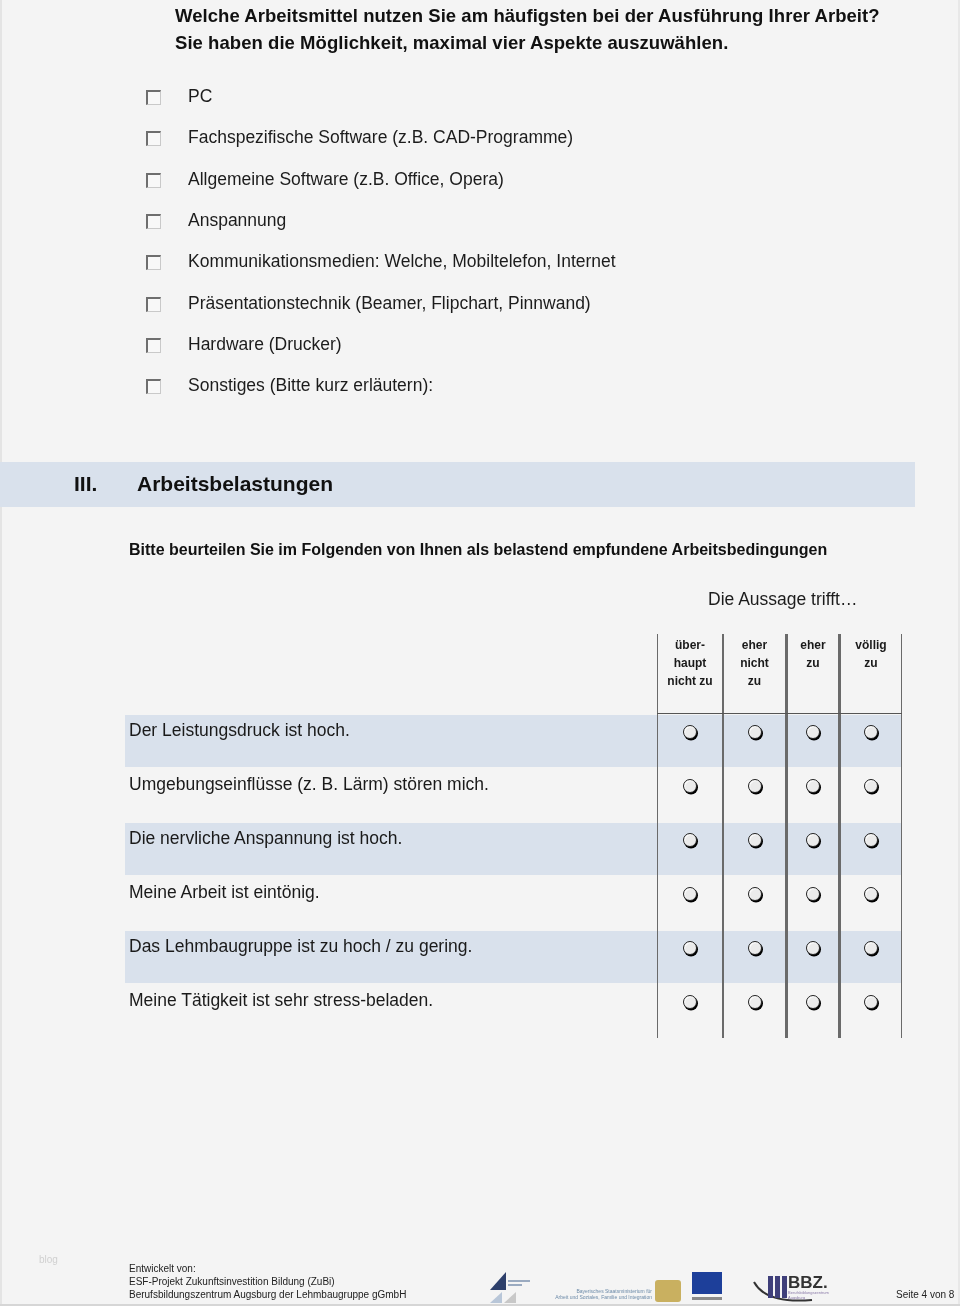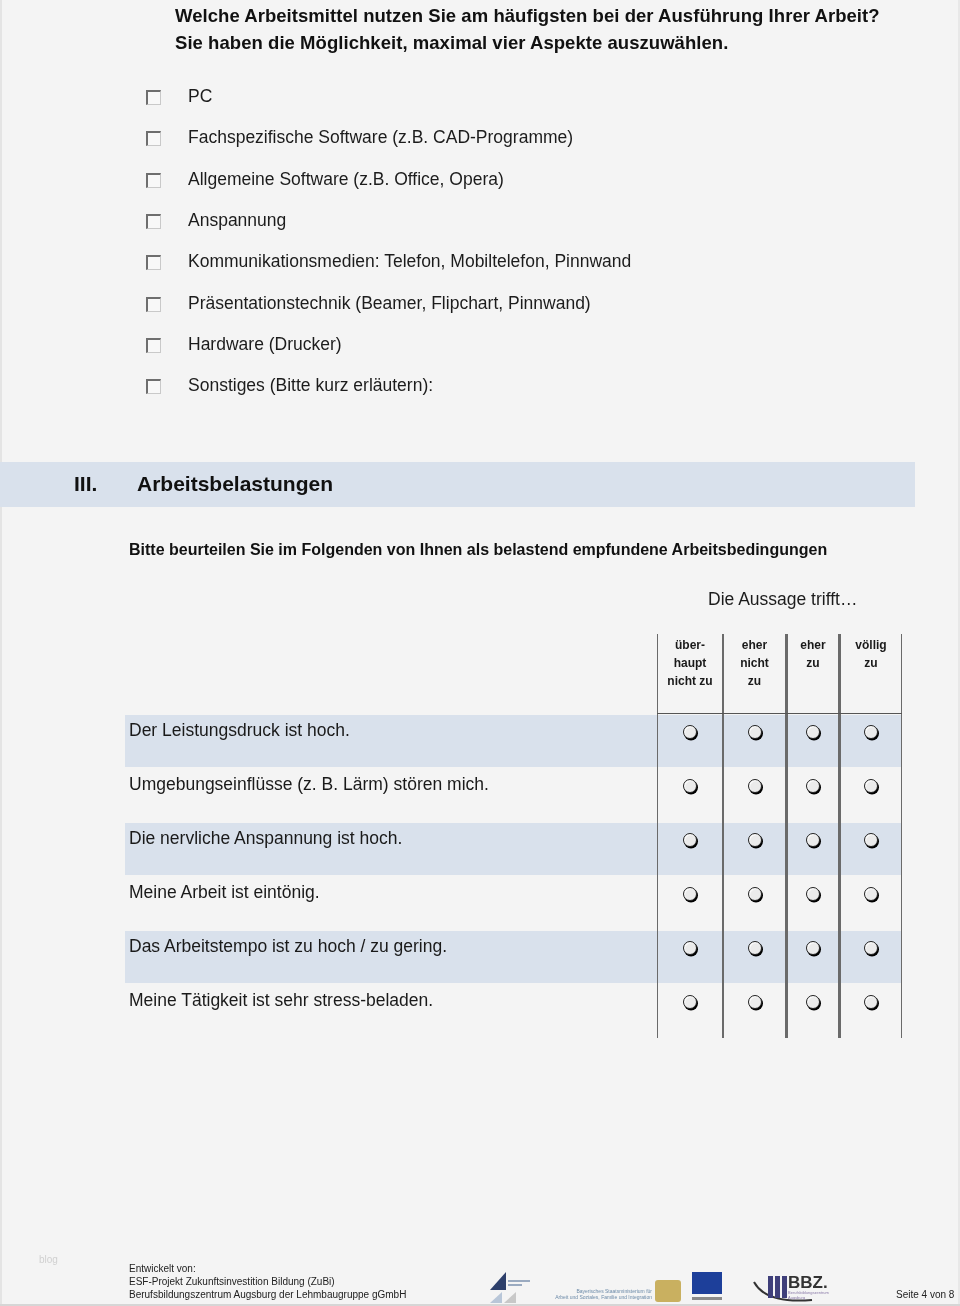--- a/index.html
+++ b/index.html
@@ -117,21 +117,21 @@
   <div class="check-item">
     <span class="checkbox"></span>
     <span>Allgemeine Software (z.B. Office, Opera)</span>
   </div>
   <div class="check-item">
     <span class="checkbox"></span>
     <span>Anspannung</span>
   </div>
   <div class="check-item">
     <span class="checkbox"></span>
-    <span>Kommunikationsmedien: Telefon, Mobiltelefon, Pinnwand</span>
+    <span>Kommunikationsmedien: Welche, Mobiltelefon, Internet</span>
   </div>
   <div class="check-item">
     <span class="checkbox"></span>
     <span>Präsentationstechnik (Beamer, Flipchart, Pinnwand)</span>
   </div>
   <div class="check-item">
     <span class="checkbox"></span>
     <span>Hardware (Drucker)</span>
   </div>
   <div class="check-item">
@@ -174,21 +174,21 @@
 </div>
 <div class="col-head" style="left:841px;width:60px">
   <div>völlig</div>
   <div>zu</div>
 </div>
 
 <div class="row-label" style="top:720px">Der Leistungsdruck ist hoch.</div>
 <div class="row-label" style="top:774px">Umgebungseinflüsse (z. B. Lärm) stören mich.</div>
 <div class="row-label" style="top:828px">Die nervliche Anspannung ist hoch.</div>
 <div class="row-label" style="top:882px">Meine Arbeit ist eintönig.</div>
-<div class="row-label" style="top:936px">Das Arbeitstempo ist zu hoch / zu gering.</div>
+<div class="row-label" style="top:936px">Das Lehmbaugruppe ist zu hoch / zu gering.</div>
 <div class="row-label" style="top:990px">Meine Tätigkeit ist sehr stress-beladen.</div>
 
 <div class="radio" style="left:683px;top:725px"></div>
 <div class="radio" style="left:748px;top:725px"></div>
 <div class="radio" style="left:806px;top:725px"></div>
 <div class="radio" style="left:864px;top:725px"></div>
 
 <div class="radio" style="left:683px;top:779px"></div>
 <div class="radio" style="left:748px;top:779px"></div>
 <div class="radio" style="left:806px;top:779px"></div>

